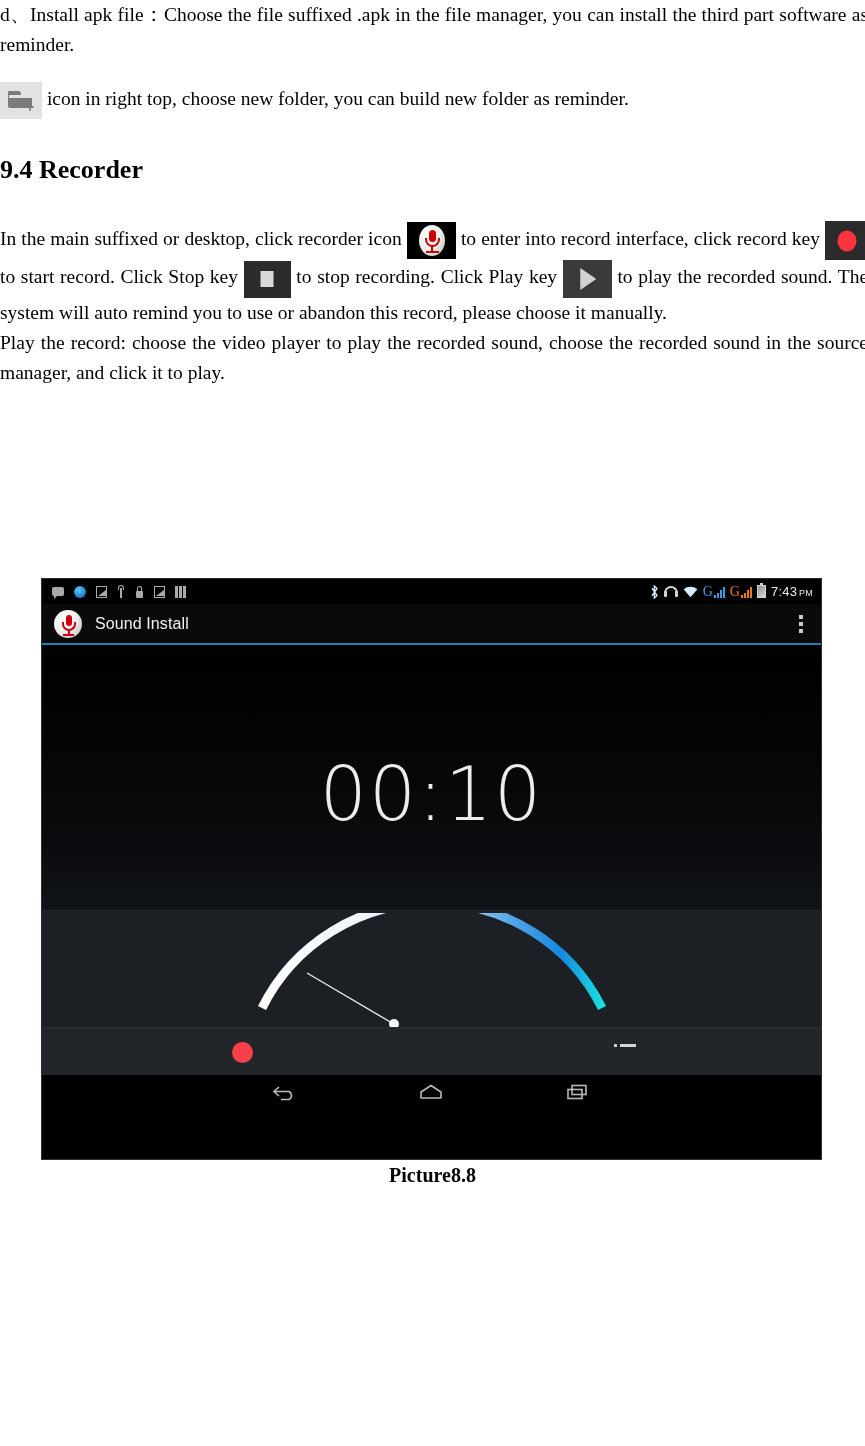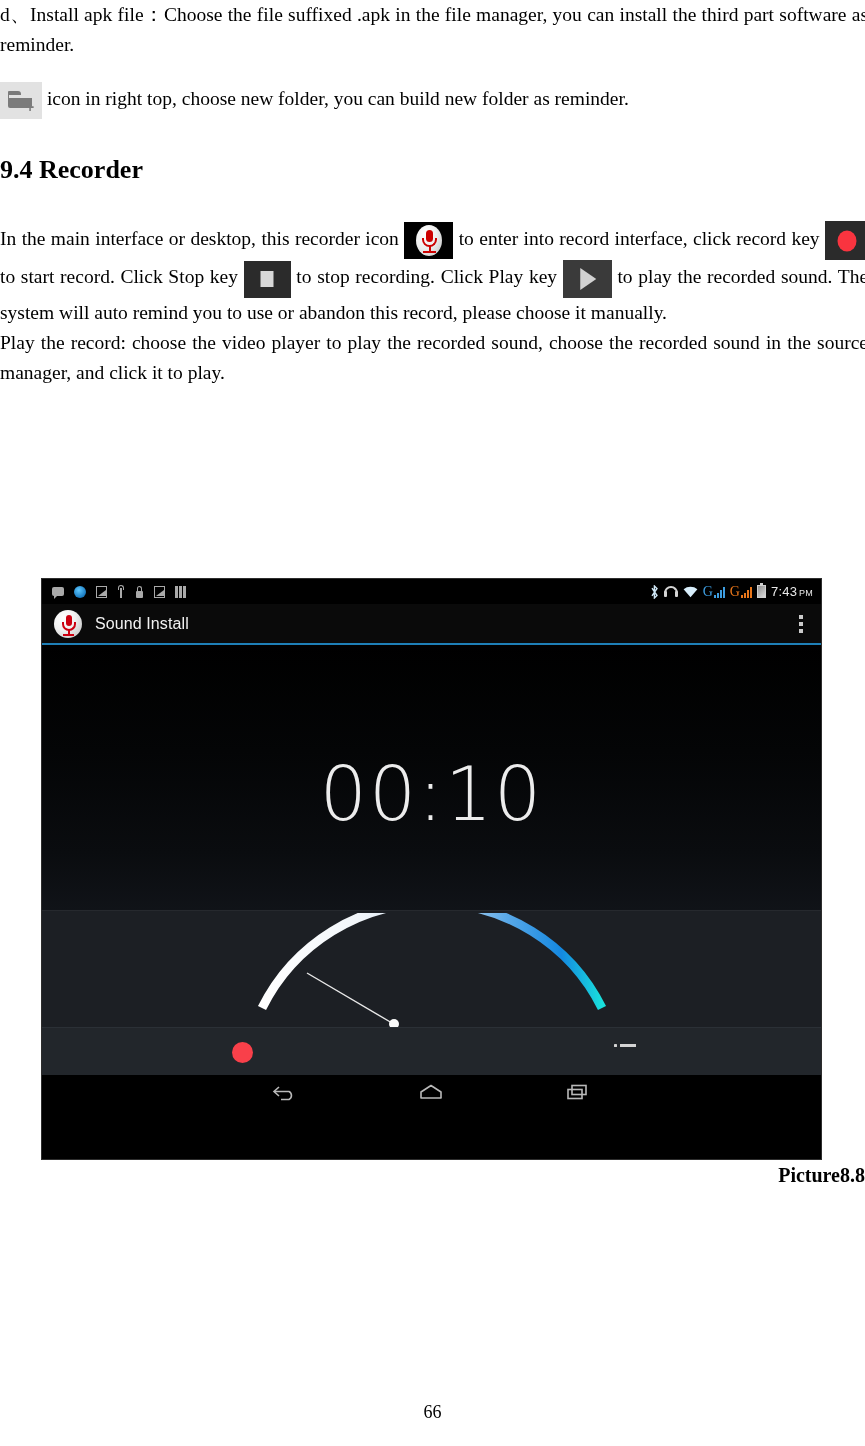--- a/index.html
+++ b/index.html
@@ -540,21 +540,21 @@
     width: 34px; height: 24px;
     display: flex;
     align-items: center;
     justify-content: center;
   }
 
   .caption {
     position: absolute;
     left: 0; right: 0;
     top: 1164px;
-    text-align: right;
+    text-align: center;
     font-family: "Liberation Serif", serif;
     font-weight: bold;
     font-size: 20px;
     color: #000;
   }
 
   .pagenum {
     position: absolute;
     left: 0; right: 0;
     top: 1402px;
@@ -585,21 +585,21 @@
       <span>icon in right top, choose new folder, you can build new folder as reminder.</span>
     </p>
 
     <div class="spacer-lg"></div>
 
     <h2 class="heading">9.4 Recorder</h2>
 
     <div class="spacer-lg"></div>
 
     <p class="para">
-      <span>In the main interface or desktop, this recorder icon</span>
+      <span>In the main suffixed or desktop, click recorder icon</span>
       <span class="chip chip-mic">
         <span class="mic-disc"></span>
         <span class="mic-cap"></span>
         <span class="mic-arc"></span>
         <span class="mic-stem"></span>
         <span class="mic-base"></span>
       </span>
       <span>to enter into record interface, click record key</span>
       <span class="chip chip-rec">
         <span class="dot"></span>
@@ -735,15 +735,14 @@
           <rect x="7" y="2.5" width="14" height="9" fill="none" stroke="#b9b9b9" stroke-width="1.6"></rect>
           <rect x="3" y="6.5" width="14" height="9" fill="none" stroke="#b9b9b9" stroke-width="1.6"></rect>
         </svg>
       </span>
     </div>
 
   </div>
 
   <div class="caption">Picture8.8</div>
 
-  <div class="pagenum">66</div>
 
 </div>
 
 </body></html>

